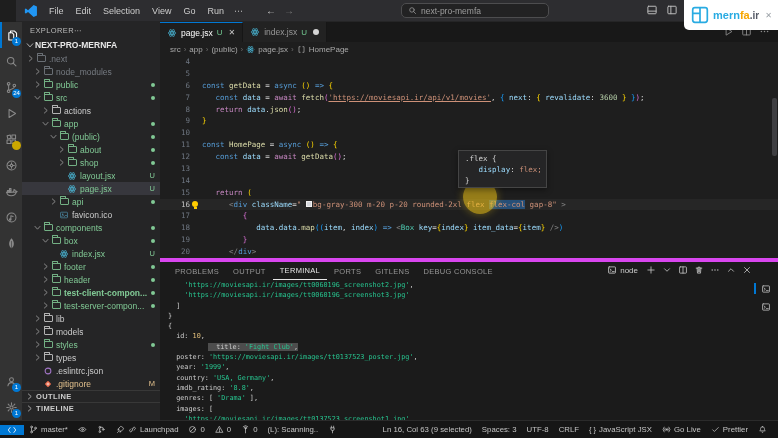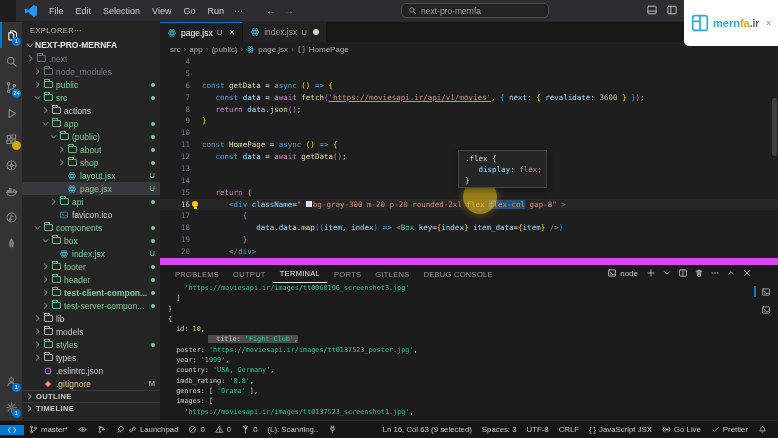--- a/index.html
+++ b/index.html
@@ -15,21 +15,21 @@
   .menu-ovf{padding:2px 5px;color:#cccccc;}
   .nav-arrows{display:flex;gap:8px;margin-left:18px;color:#cfcfcf;font-size:10px;}
   .nav-arrows .dim{color:#7a7a7a;}
   .cmdcenter{position:absolute;left:385px;top:3px;width:148px;height:15px;background:#222223;border:1px solid #4d4d4f;border-radius:5px;
              display:flex;align-items:center;gap:4px;padding:0 6px;color:#9d9d9d;font-size:8.5px;}
   .cmdcenter .sico{width:9px;height:9px;color:#9d9d9d;flex:0 0 auto;}
   .tb-right{position:absolute;right:100px;top:4px;display:flex;gap:8px;color:#bdbdbd;}
   .tb-right .ticon{width:12px;height:12px;}
 
   
-  .mernfa{position:absolute;top:0;right:0;width:94px;height:46px;background:#ffffff;z-index:50;
+  .mernfa{position:absolute;top:0;right:0;width:94px;height:30px;background:#ffffff;z-index:50;
           display:flex;align-items:center;gap:4px;padding:0 4px 0 7px;border-radius:0 0 0 5px;}
   .mernfa .grid{width:18px;height:18px;flex:0 0 auto;}
   .mernfa .wtext{font-size:11px;font-weight:bold;letter-spacing:0;}
   .mernfa .m1{color:#29abe2;}.mernfa .m2{color:#f7a600;}.mernfa .m3{color:#555a66;font-weight:600;font-size:10px;}
   .mernfa .wclose{color:#9aa0a6;font-size:8px;margin-left:2px;}
 
   
   .main{position:absolute;top:22px;left:0;right:0;bottom:18px;display:flex;}
 
   
@@ -93,21 +93,21 @@
   .tk-ag{color:#808080}.tk-tg{color:#569cd6}.tk-cp{color:#4ec9b0}
   .tk-lnk{color:#ce9178;text-decoration:underline;}
   .swatch{display:inline-block;width:6px;height:6px;background:#d6d9de;border:1px solid #f2f2f2;vertical-align:middle;margin-right:1px;}
   .hover-tip{position:absolute;left:298px;top:94px;width:89px;height:38px;background:#252526;border:1px solid #454545;
              padding:2px 6px;font-size:7.5px;line-height:11px;box-shadow:0 2px 6px rgba(0,0,0,.4);z-index:6;white-space:pre;}
   .click-ring{position:absolute;left:303px;top:124px;width:34px;height:34px;border-radius:50%;
               background:rgba(250,204,21,.55);box-shadow:0 0 8px rgba(250,204,21,.35);z-index:5;}
   .ed-scroll{position:absolute;right:1px;top:42px;width:5px;height:58px;background:#3f3f42;border-radius:2px;z-index:4;}
 
   
-  .panel{height:162px;flex:0 0 auto;border-top:7px solid #d946ef;position:relative;background:#1b1b1b;}
+  .panel{height:162px;flex:0 0 auto;border-top:4px solid #d946ef;position:relative;background:#1b1b1b;}
   .panel-header{height:18px;display:flex;align-items:center;padding:0 8px;position:relative;}
   .ptab{padding:0 7px;font-size:7.5px;letter-spacing:.3px;color:#969696;height:18px;display:flex;align-items:center;}
   .ptab.active{color:#e7e7e7;border-bottom:1px solid #e7e7e7;}
   .panel-actions{position:absolute;right:26px;top:3px;display:flex;align-items:center;gap:6px;color:#c5c5c5;}
   .panel-actions .picon{width:10px;height:10px;}
   .panel-actions .shell{font-size:8px;color:#cccccc;margin-right:2px;display:flex;align-items:center;gap:3px;}
   .panel-body{position:absolute;top:18px;left:0;right:24px;bottom:0;padding-left:8px;font-family:"DejaVu Sans Mono",monospace;font-size:6.8px;overflow:hidden;}
   .term-line{height:10.3px;line-height:10.3px;white-space:pre;}
   .term-line .selspan{background:#4d4d4d;margin-left:40px;}
   .tm-w{color:#cccccc}.tm-g{color:#27c48f}.tm-y{color:#e5c07b}
@@ -643,20 +643,21 @@
                 </svg></span>
               <span class="picon"><svg viewBox="0 0 16 16" width="100%" height="100%" fill="none" stroke="currentColor" stroke-width="1.3" stroke-linecap="round" stroke-linejoin="round">
                   <path d="M4 10l4-4 4 4"></path>
                 </svg></span>
               <span class="picon"><svg viewBox="0 0 16 16" width="100%" height="100%" fill="none" stroke="currentColor" stroke-width="1.3" stroke-linecap="round" stroke-linejoin="round">
                   <path d="M4 4l8 8M12 4l-8 8"></path>
                 </svg></span>
             </div>
           </div>
         <div class="panel-body" id="term">
+            <div class="term-line"><span><span class="tm-w">    </span><span class="tm-g">'https://moviesapi.ir/images/tt0060196_screenshot2.jpg'</span><span class="tm-w">,</span></span></div>
             <div class="term-line"><span><span class="tm-w">    </span><span class="tm-g">'https://moviesapi.ir/images/tt0060196_screenshot3.jpg'</span></span></div>
             <div class="term-line"><span><span class="tm-w">  ]</span></span></div>
             <div class="term-line"><span><span class="tm-w">}</span></span></div>
             <div class="term-line"><span><span class="tm-w">{</span></span></div>
             <div class="term-line"><span><span class="tm-w">  id: </span><span class="tm-y">10</span><span class="tm-w">,</span></span></div>
             <div class="term-line"><span class="selspan"><span class="tm-w">  title: </span><span class="tm-g">'Fight Club'</span><span class="tm-w">,</span></span></div>
             <div class="term-line"><span><span class="tm-w">  poster: </span><span class="tm-g">'https://moviesapi.ir/images/tt0137523_poster.jpg'</span><span class="tm-w">,</span></span></div>
             <div class="term-line"><span><span class="tm-w">  year: </span><span class="tm-g">'1999'</span><span class="tm-w">,</span></span></div>
             <div class="term-line"><span><span class="tm-w">  country: </span><span class="tm-g">'USA, Germany'</span><span class="tm-w">,</span></span></div>
             <div class="term-line"><span><span class="tm-w">  imdb_rating: </span><span class="tm-g">'8.8'</span><span class="tm-w">,</span></span></div>

